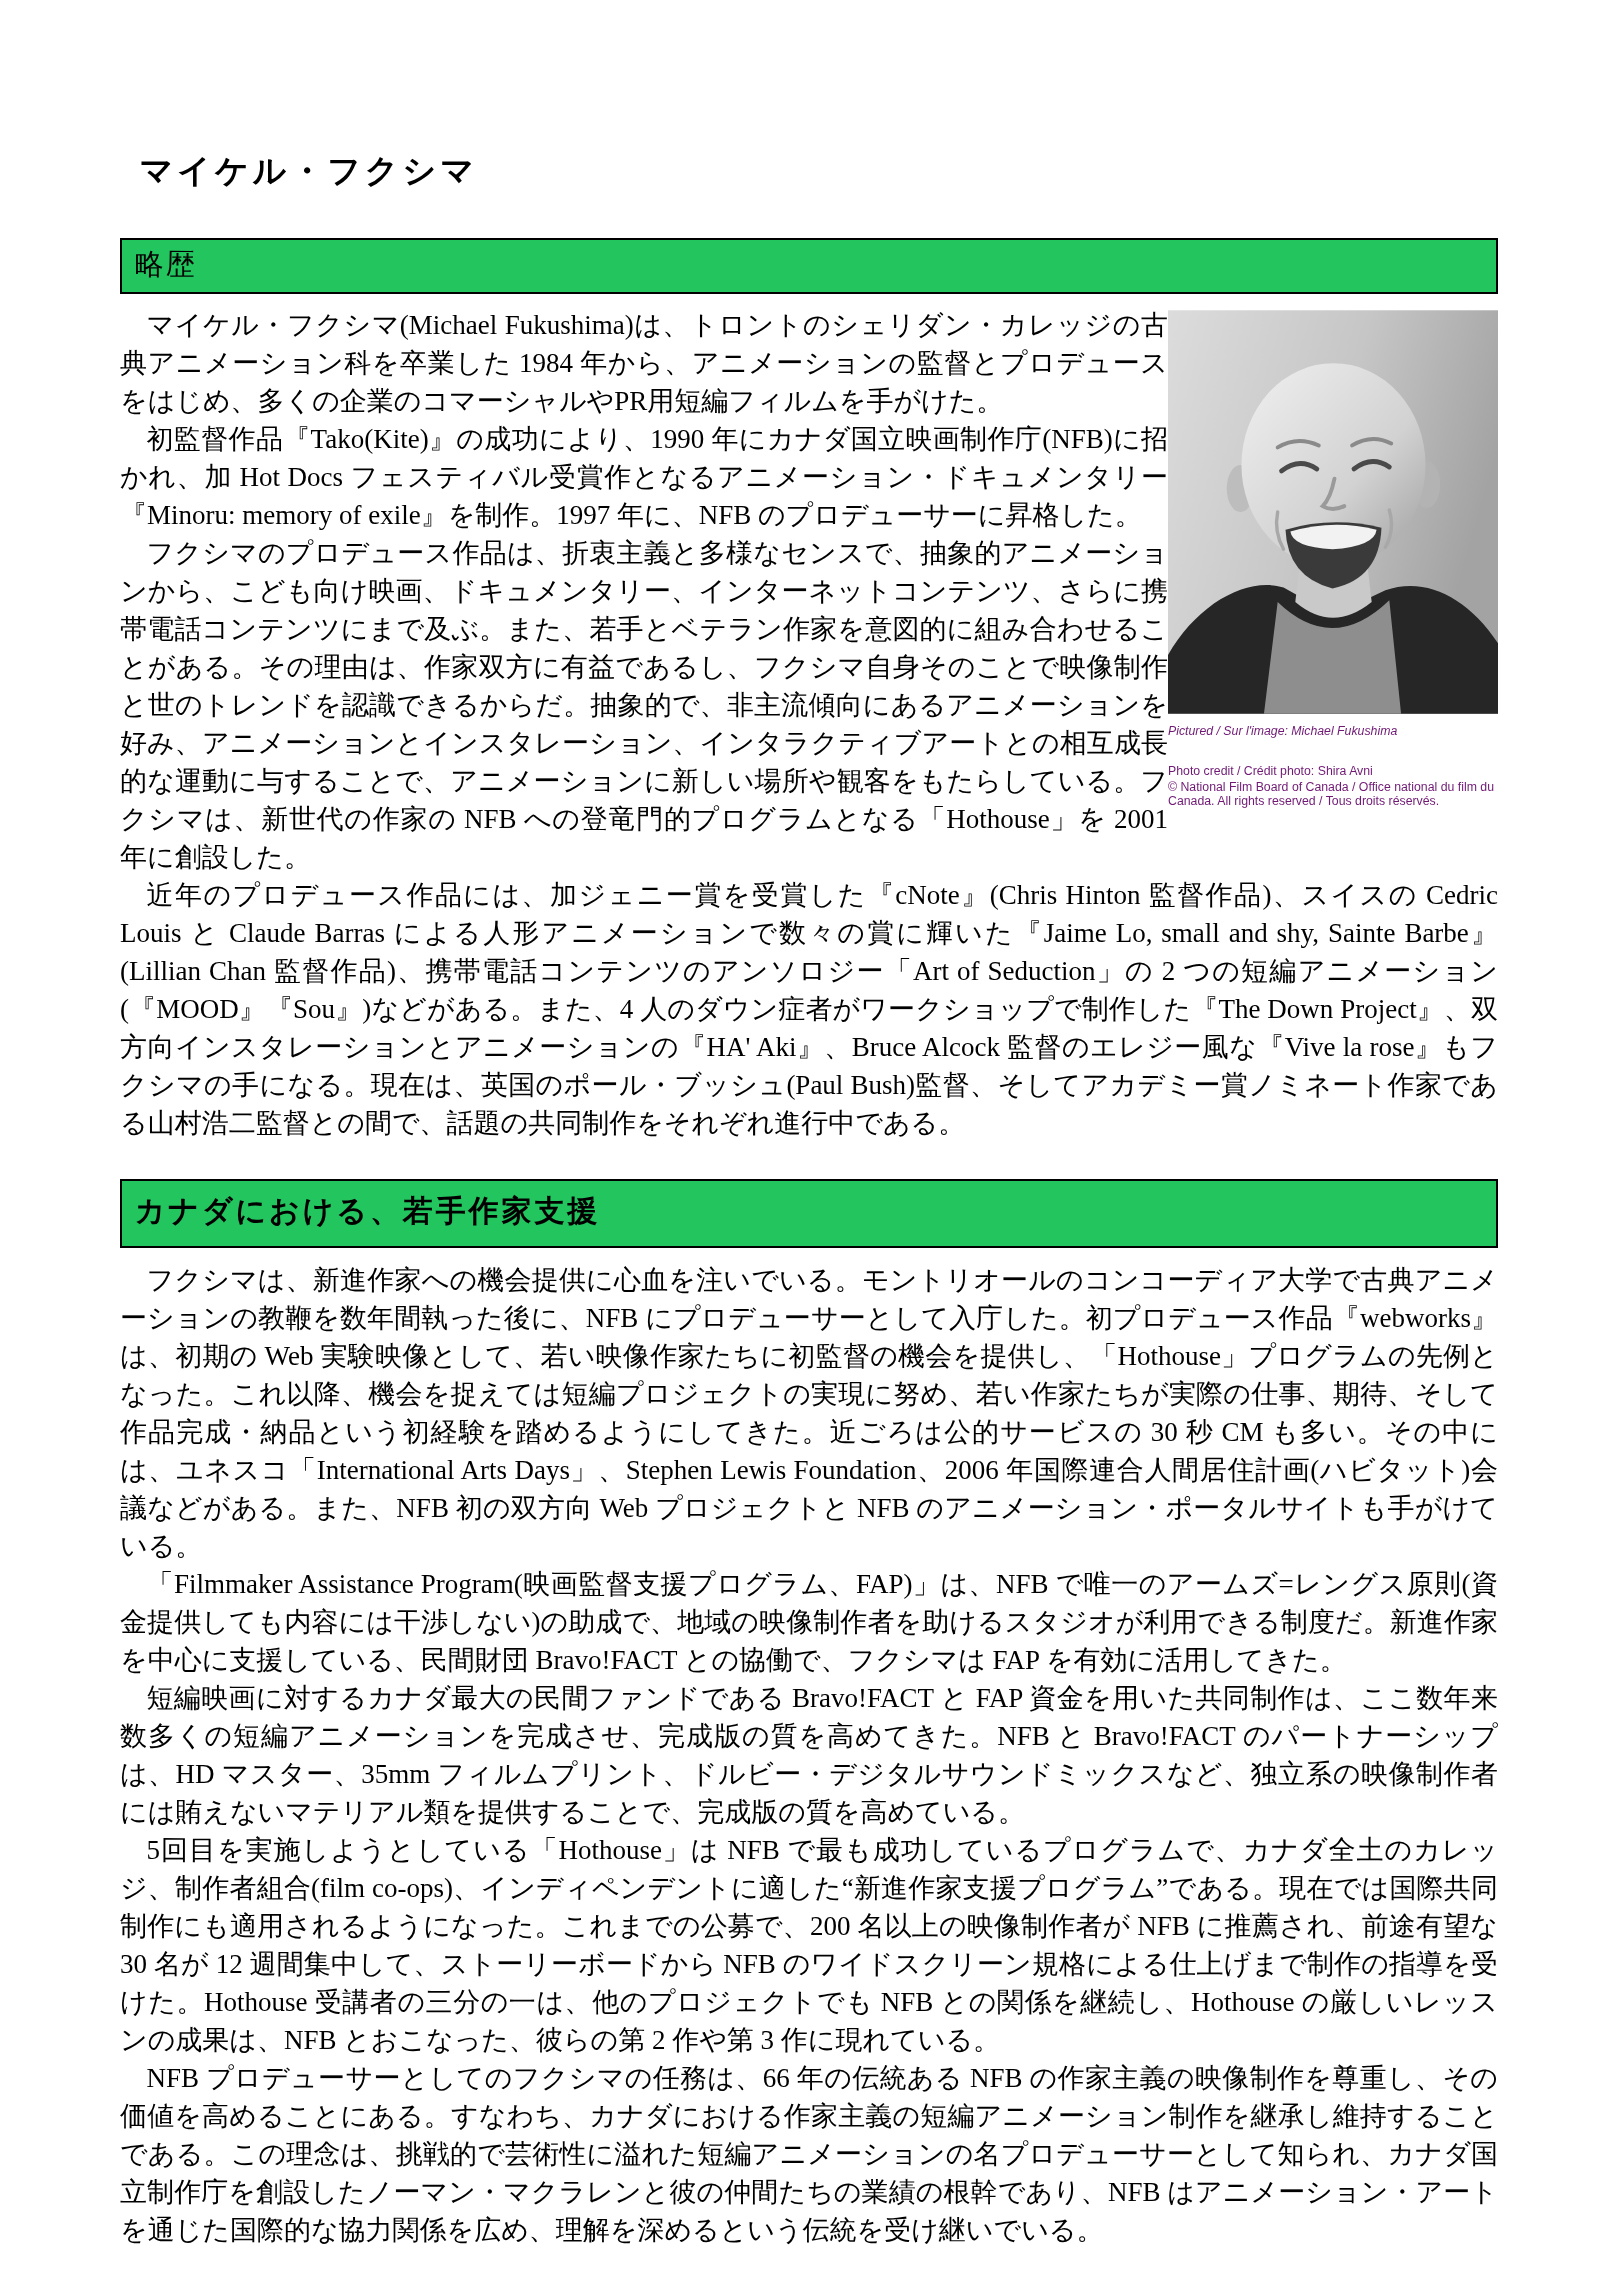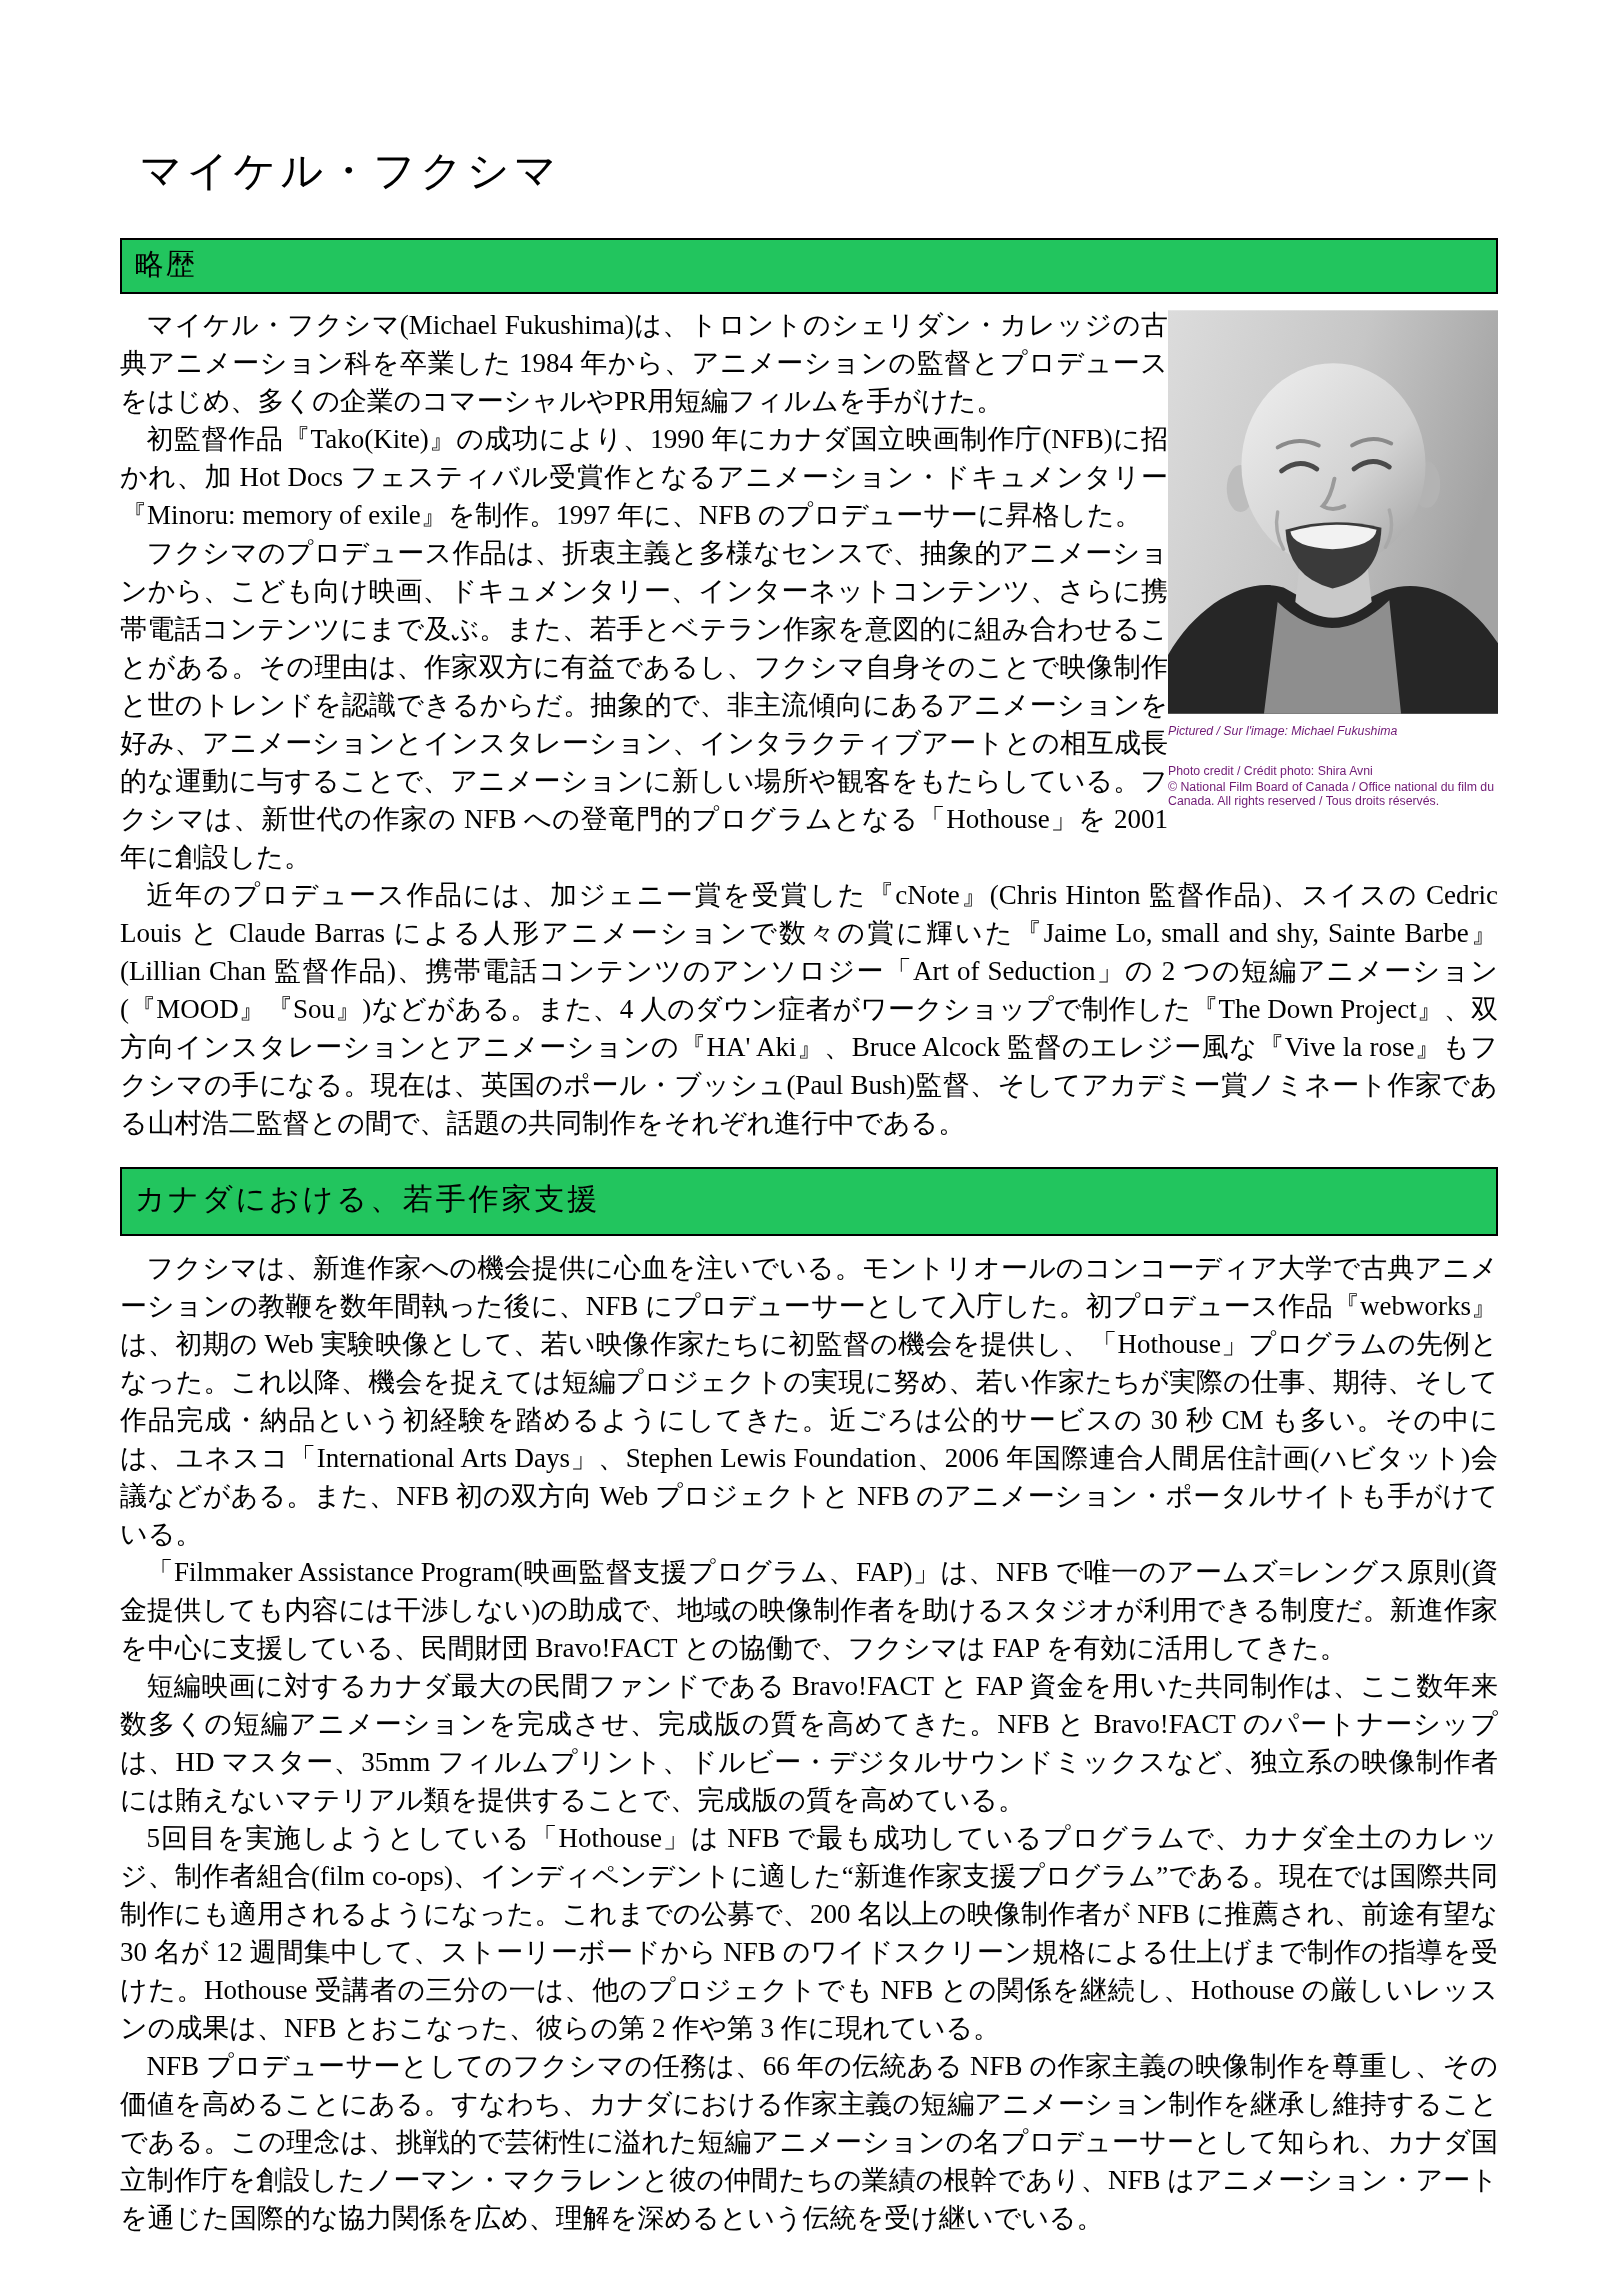--- a/index.html
+++ b/index.html
@@ -11,34 +11,34 @@
     background: #ffffff;
     box-sizing: border-box;
     padding: 149px 123px 0 120px;
     overflow: hidden;
     font-family: "Liberation Serif", "DejaVu Serif", serif;
     color: #000000;
   }
   .doc-title {
     margin: 0 0 0 19.6px;
     font-family: "Liberation Sans", "DejaVu Sans", sans-serif;
-    font-weight: normal;
-    font-size: 42px;
+    font-weight: bold;
+    font-size: 33px;
     letter-spacing: 3.9px;
     line-height: 43px;
   }
   .section-box {
     border: 2px solid #000000;
     border-top-width: 2.9px;
     box-sizing: border-box;
     padding: 4.9px 12.7px 6.9px 12.7px;
     background: #22c55e;
   }
   .section-box.first { margin-top: 46px; }
-  .section-box.second { margin-top: 25px; clear: both; padding-top: 9.8px; padding-bottom: 13.7px; }
+  .section-box.second { margin-top: 37px; clear: both; padding-top: 9.8px; padding-bottom: 13.7px; font-weight: bold; }
   .heading-serif {
     font-family: "Liberation Serif", "DejaVu Serif", serif;
     font-size: 29px;
     letter-spacing: 2px;
   }
   .heading-sans {
     font-family: "Liberation Sans", "DejaVu Sans", sans-serif;
     font-size: 30px;
     letter-spacing: 2.9px;
   }

